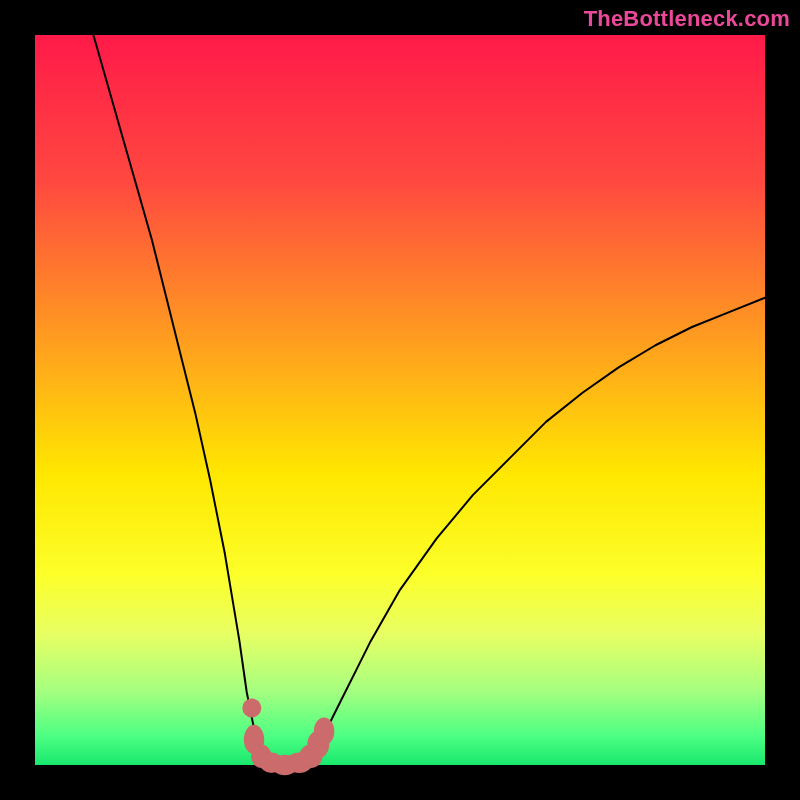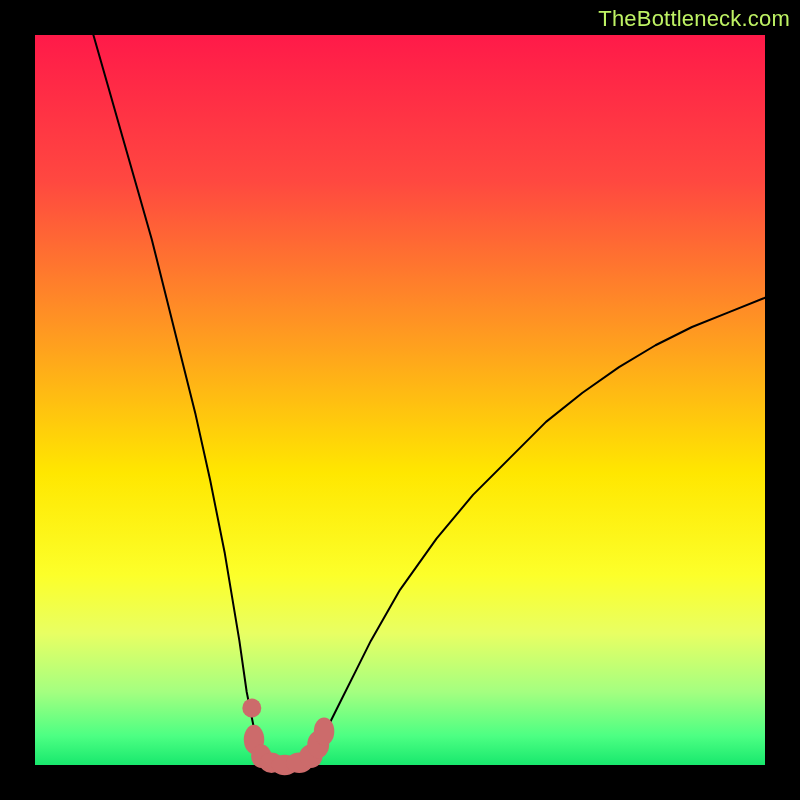--- a/index.html
+++ b/index.html
@@ -25,22 +25,22 @@
     width: 730px;
     height: 730px;
     
   }
   .watermark {
     position: absolute;
     top: 6px;
     right: 10px;
     font-family: Arial, Helvetica, sans-serif;
     font-size: 22px;
-    font-weight: 400;
-    color: #bef264;
+    font-weight: 700;
+    color: #ec4899;
     letter-spacing: 0.2px;
   }
   svg.curve {
     position: absolute;
     left: 0;
     top: 0;
     width: 730px;
     height: 730px;
     overflow: visible;
   }

